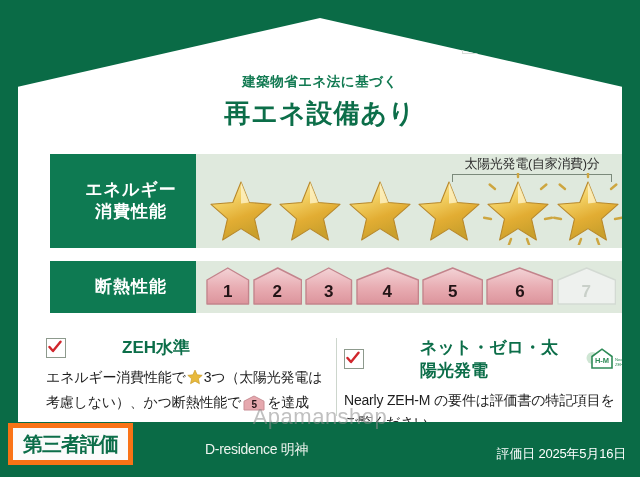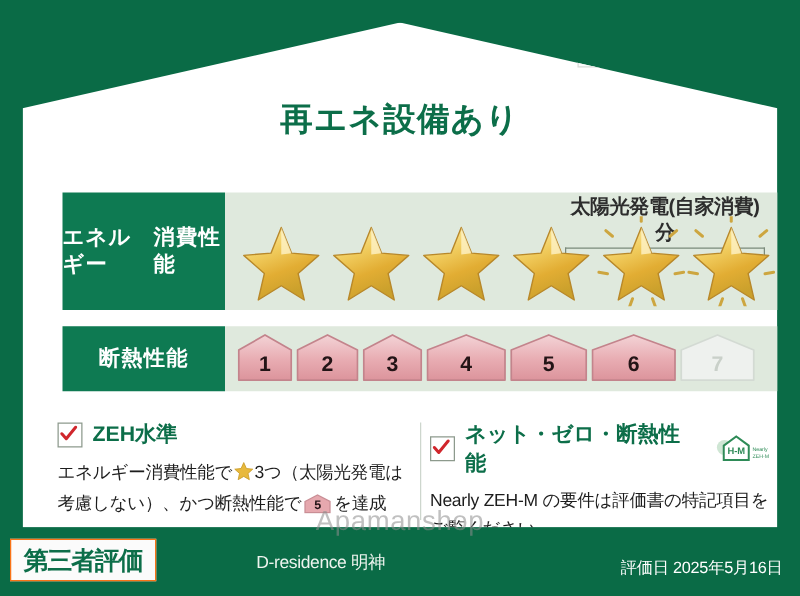--- a/index.html
+++ b/index.html
@@ -37,71 +37,71 @@
 
   
   .title-wrap{position:absolute;left:0;right:0;top:55px;text-align:center;}
   .title-sub{font-size:13.5px;font-weight:bold;color:#127a52;letter-spacing:.5px;}
   .title-main{font-size:26px;font-weight:bold;color:#0c6e49;letter-spacing:1px;margin-top:5px;}
 
   
   .row{position:absolute;display:flex;align-items:stretch;}
   .row-label{
     background:#0e7a52;color:#fff;font-weight:bold;
-    display:flex;flex-direction:row;align-items:center;justify-content:center;
-    line-height:1.28;letter-spacing:1px;
+    display:flex;flex-direction:column;align-items:center;justify-content:center;
+    line-height:1.28;letter-spacing:1px;padding-left:16px;
   }
   .row-body{background:#dfe9dd;position:relative;flex:1;}
 
   #row-energy{left:32px;top:136px;width:576px;height:94px;}
   #row-energy .row-label{width:130px;font-size:17px;}
   #row-insul{left:32px;top:243px;width:576px;height:52px;}
   #row-insul .row-label{width:130px;font-size:17px;}
 
   
   .stars{position:absolute;left:8px;right:6px;bottom:3px;top:18px;
          display:flex;align-items:center;justify-content:space-around;}
   .starbox{position:relative;width:74px;height:72px;}
   .starbox svg{position:absolute;left:0;top:0;}
 
   
   .solar-note{position:absolute;right:14px;top:1px;width:160px;text-align:center;}
-  .solar-note .lbl{font-size:16px;color:#2d2d2d;font-weight:bold;letter-spacing:-.3px;}
+  .solar-note .lbl{font-size:13px;color:#2d2d2d;font-weight:normal;letter-spacing:-.3px;}
   .bracket{height:7px;border:1px solid #7b8a7b;border-bottom:none;margin-top:1px;}
 
   
   .grades{position:absolute;left:10px;right:10px;top:4px;bottom:6px;display:flex;align-items:center;gap:3px;}
   .grade{position:relative;height:40px;display:flex;align-items:flex-end;justify-content:center;
          font-size:17px;font-weight:bold;color:#231416;padding-bottom:4px;box-sizing:border-box;}
   .grade .g-svg{position:absolute;left:0;top:0;width:100%;height:100%;z-index:0;}
   .grade span{position:relative;z-index:1;}
   .grade.off{color:#c9d0c9;}
 
   
   .col{position:absolute;top:318px;}
   #col-left{left:28px;width:288px;}
   #col-right{left:326px;width:280px;}
   .col-head{display:flex;align-items:center;gap:8px;}
   .check{width:18px;height:18px;border:1.5px solid #8d9a8d;background:#fff;position:relative;flex:0 0 auto;}
   .check svg{position:absolute;left:1px;top:1px;}
-  .col-title{font-size:17px;font-weight:bold;color:#0c6e49;letter-spacing:0px;}
+  .col-title{font-size:17px;font-weight:bold;color:#0c6e49;letter-spacing:0px;margin-left:48px;}
   .col-body{margin-top:8px;font-size:14px;line-height:1.55;color:#1d1d1d;letter-spacing:-.2px;}
   .inline-star{display:inline-block;vertical-align:-3px;margin:0 1px;}
   .inline-grade{display:inline-block;vertical-align:-4px;width:22px;height:16px;position:relative;margin:0 2px;}
   .inline-grade svg{position:absolute;left:0;top:0;}
   .inline-grade b{position:absolute;left:0;right:0;top:2px;text-align:center;font-size:10px;color:#231416;}
   .divider{position:absolute;left:318px;top:320px;width:1px;height:78px;background:#cdd6cd;}
   .zeh-logo{display:inline-block;vertical-align:-7px;margin-left:4px;position:relative;width:54px;height:26px;text-align:center;}
   .zeh-logo svg{position:absolute;left:0;top:0;}
 
   
   .footer{position:absolute;left:0;right:0;bottom:0;height:55px;}
   .bels{
     position:absolute;left:8px;bottom:12px;height:32px;background:#fbfbfb;
-    display:flex;align-items:center;padding:0 10px;gap:8px;border:1px solid #f97316;
+    display:flex;align-items:center;padding:0 10px;gap:8px;border:5px solid #f97316;
   }
   .bels .b1{font-size:20px;font-weight:bold;color:#0c6e49;letter-spacing:-1px;}
   .bels .b2{font-size:21px;font-weight:bold;letter-spacing:-.5px;}
   .bels .b2 .x{color:#0c6e49;}
   .bels .b2 .y{color:#6fae3f;}
   .bldg{position:absolute;left:205px;bottom:18px;font-size:14px;color:#eef4ef;letter-spacing:-.3px;}
   .eval{position:absolute;right:14px;bottom:14px;font-size:13px;color:#ffffff;letter-spacing:-.2px;}
   .uuid{position:absolute;right:14px;bottom:12px;font-size:11px;color:#cfe3d7;letter-spacing:.2px;}
 
   
@@ -134,20 +134,21 @@
             </g>
             <circle cx="11" cy="8.6" r="3.6" fill="none" stroke="#d7a32a" stroke-width="1.4"></circle>
             <path d="M9.8 8.6 h2.1 a1.3 1.3 0 0 1 0 2.2" fill="none" stroke="#d7a32a" stroke-width="1.2"></path>
             <path d="M2.5 17.5 Q11 12.3 19.5 17.5" fill="none" stroke="#2f5d3f" stroke-width="1.3"></path>
           </svg>
         </span>
         <span class="txt">再エネ設備あり</span>
       </div>
 
       <div class="title-wrap">
+        <div class="title-sub">建築物省エネ法に基づく</div>
         <div class="title-main">再エネ設備あり</div>
       </div>
 
       <div class="row" id="row-energy">
         <div class="row-label">
           <div>エネルギー</div>
           <div>消費性能</div>
         </div>
         <div class="row-body">
 
@@ -384,21 +385,21 @@
         </div>
       </div>
 
       <div class="col" id="col-right">
         <div class="col-head">
           <span class="check">
             <svg width="14" height="14" viewBox="0 0 14 14">
               <path d="M1.5 7 L5 11 L12.5 1.8" fill="none" stroke="#d0262c" stroke-width="2.4" stroke-linecap="round" stroke-linejoin="round"></path>
             </svg>
           </span>
-          <span class="col-title">ネット・ゼロ・断熱性能</span>
+          <span class="col-title">ネット・ゼロ・太陽光発電</span>
           <span class="zeh-logo">
             <svg width="54" height="26" viewBox="0 0 54 26">
               <path d="M2.5 12 a6 6 0 0 1 6-6 a6 6 0 0 1 0 12 a6 6 0 0 1 -6 -6 Z" fill="#cfe6d4"></path>
               <path d="M8 10.5 L18 3.2 L28 10.5 L28 22 L8 22 Z" fill="#ffffff" stroke="#2e8b57" stroke-width="1.6"></path>
               <text x="18" y="17" font-size="7.5" font-weight="bold" fill="#2e8b57" text-anchor="middle" font-family="Liberation Sans, sans-serif">H-M</text>
               <text x="31" y="15" font-size="4.2" fill="#2e8b57" font-family="Liberation Sans, sans-serif">Nearly</text>
               <text x="31" y="20" font-size="4.2" fill="#2e8b57" font-family="Liberation Sans, sans-serif">ZEH-M</text>
             </svg>
           </span>
         </div>

